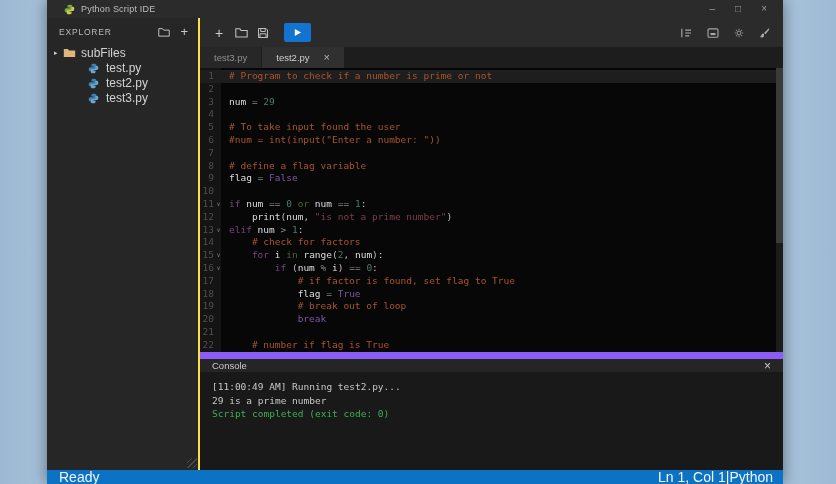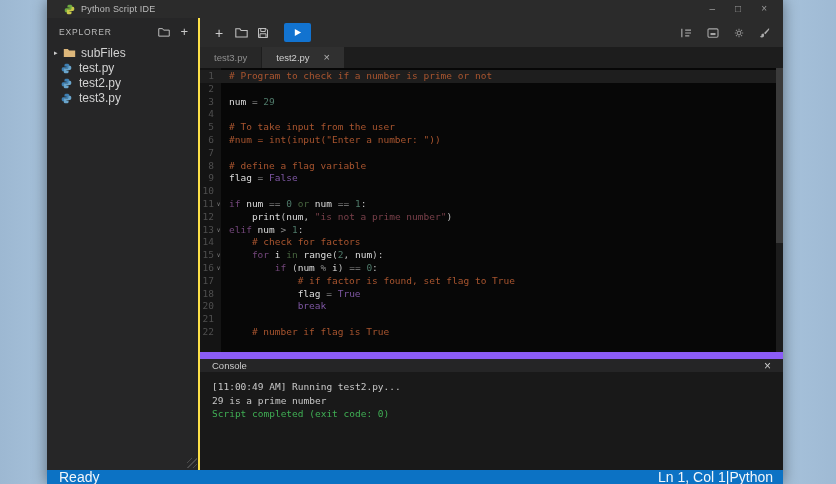--- a/index.html
+++ b/index.html
@@ -20,21 +20,21 @@
   .sidebar { width:153px; background:#262627; border-right:2px solid #fde047; display:flex; flex-direction:column; position:relative; }
   .sb-head { height:27px; display:flex; align-items:center; padding:0 10px 0 12px; }
   .sb-title { font-size:8.5px; color:#bbbbbb; letter-spacing:.8px; }
   .sb-actions { margin-left:auto; display:flex; align-items:center; gap:10px; }
   .sb-actions .icn { color:#c0c0c0; display:inline-flex; }
   .sb-plus { font-size:13px; color:#c8c8c8; line-height:10px; }
   .file-row { display:flex; align-items:center; height:14px; padding-left:7px; margin:1px 0; cursor:default; }
   .file-row .arrow { width:9px; font-size:7px; color:#cccccc; }
   .file-row .noarrow { width:9px; }
   .file-row .ficon { width:13px; height:11px; display:inline-flex; margin-right:5px; }
-  .file-row.child { padding-left:5px; }
+  .file-row.child { padding-left:32px; }
   .file-name { font-size:12px; color:#d2d2d2; }
   .grip { position:absolute; right:1px; bottom:2px; width:10px; height:10px;
           background:repeating-linear-gradient(135deg, transparent 0 3px, #5a5a5a 3px 4px); opacity:.7; }
 
   
   .content { flex:1; display:flex; flex-direction:column; min-width:0; }
   .toolbar { height:29px; background:#2b2b2b; display:flex; align-items:center; padding:0 13px 0 8px; flex:0 0 auto; }
   .tb-icn { width:22px; display:flex; justify-content:center; align-items:center; color:#c2c2c2; }
   .tb-plus { font-size:14px; line-height:12px; color:#cccccc; }
   .run-btn { width:27px; height:19px; margin-left:10px; border-radius:2px; display:flex; align-items:center; justify-content:center; border:none; cursor:pointer; }
@@ -210,34 +210,35 @@
               <span class="tclose">×</span>
             </div>
           </div>
 
         <div class="editor">
           <div id="code-lines">
               <div class="cl hl"><span class="ln">1</span><span class="fold"></span><span class="lc"><span class="tk-cm"># Program to check if a number is prime or not</span></span></div>
               <div class="cl"><span class="ln">2</span><span class="fold"></span><span class="lc"></span></div>
               <div class="cl"><span class="ln">3</span><span class="fold"></span><span class="lc"><span class="tk-v">num </span><span class="tk-o">= </span><span class="tk-num">29</span></span></div>
               <div class="cl"><span class="ln">4</span><span class="fold"></span><span class="lc"></span></div>
-              <div class="cl"><span class="ln">5</span><span class="fold"></span><span class="lc"><span class="tk-cm"># To take input from the user</span></span></div>
+              <div class="cl"><span class="ln">5</span><span class="fold"></span><span class="lc"><span class="tk-cm"># To take input found the user</span></span></div>
               <div class="cl"><span class="ln">6</span><span class="fold"></span><span class="lc"><span class="tk-cm">#num = int(input("Enter a number: "))</span></span></div>
               <div class="cl"><span class="ln">7</span><span class="fold"></span><span class="lc"></span></div>
               <div class="cl"><span class="ln">8</span><span class="fold"></span><span class="lc"><span class="tk-cm"># define a flag variable</span></span></div>
               <div class="cl"><span class="ln">9</span><span class="fold"></span><span class="lc"><span class="tk-v">flag </span><span class="tk-o">= </span><span class="tk-kw2">False</span></span></div>
               <div class="cl"><span class="ln">10</span><span class="fold"></span><span class="lc"></span></div>
               <div class="cl"><span class="ln">11</span><span class="fold">∨</span><span class="lc"><span class="tk-kw">if </span><span class="tk-v">num </span><span class="tk-o">== </span><span class="tk-num">0 </span><span class="tk-opw">or </span><span class="tk-v">num </span><span class="tk-o">== </span><span class="tk-num">1</span><span class="tk-t">:</span></span></div>
               <div class="cl"><span class="ln">12</span><span class="fold"></span><span class="lc"><span class="tk-t">    </span><span class="tk-v">print</span><span class="tk-t">(</span><span class="tk-v">num</span><span class="tk-t">, </span><span class="tk-str">"is not a prime number"</span><span class="tk-t">)</span></span></div>
               <div class="cl"><span class="ln">13</span><span class="fold">∨</span><span class="lc"><span class="tk-kw">elif </span><span class="tk-v">num </span><span class="tk-o">&gt; </span><span class="tk-num">1</span><span class="tk-t">:</span></span></div>
               <div class="cl"><span class="ln">14</span><span class="fold"></span><span class="lc"><span class="tk-t">    </span><span class="tk-cm"># check for factors</span></span></div>
               <div class="cl"><span class="ln">15</span><span class="fold">∨</span><span class="lc"><span class="tk-t">    </span><span class="tk-kw">for </span><span class="tk-v">i </span><span class="tk-opw">in </span><span class="tk-v">range</span><span class="tk-t">(</span><span class="tk-num">2</span><span class="tk-t">, </span><span class="tk-v">num</span><span class="tk-t">):</span></span></div>
               <div class="cl"><span class="ln">16</span><span class="fold">∨</span><span class="lc"><span class="tk-t">        </span><span class="tk-kw">if </span><span class="tk-t">(</span><span class="tk-v">num </span><span class="tk-o">% </span><span class="tk-v">i</span><span class="tk-t">) </span><span class="tk-o">== </span><span class="tk-num">0</span><span class="tk-t">:</span></span></div>
               <div class="cl"><span class="ln">17</span><span class="fold"></span><span class="lc"><span class="tk-t">            </span><span class="tk-cm"># if factor is found, set flag to True</span></span></div>
               <div class="cl"><span class="ln">18</span><span class="fold"></span><span class="lc"><span class="tk-t">            </span><span class="tk-v">flag </span><span class="tk-o">= </span><span class="tk-kw2">True</span></span></div>
+              <div class="cl"><span class="ln">19</span><span class="fold"></span><span class="lc"><span class="tk-t">            </span><span class="tk-cm"># break out of loop</span></span></div>
               <div class="cl"><span class="ln">20</span><span class="fold"></span><span class="lc"><span class="tk-t">            </span><span class="tk-kw2">break</span></span></div>
               <div class="cl"><span class="ln">21</span><span class="fold"></span><span class="lc"></span></div>
               <div class="cl"><span class="ln">22</span><span class="fold"></span><span class="lc"><span class="tk-t">    </span><span class="tk-cm"># number if flag is True</span></span></div>
             </div>
           <div class="scrollbar">
               <div class="thumb"></div>
             </div>
         </div>
 
         <div class="console-head">

